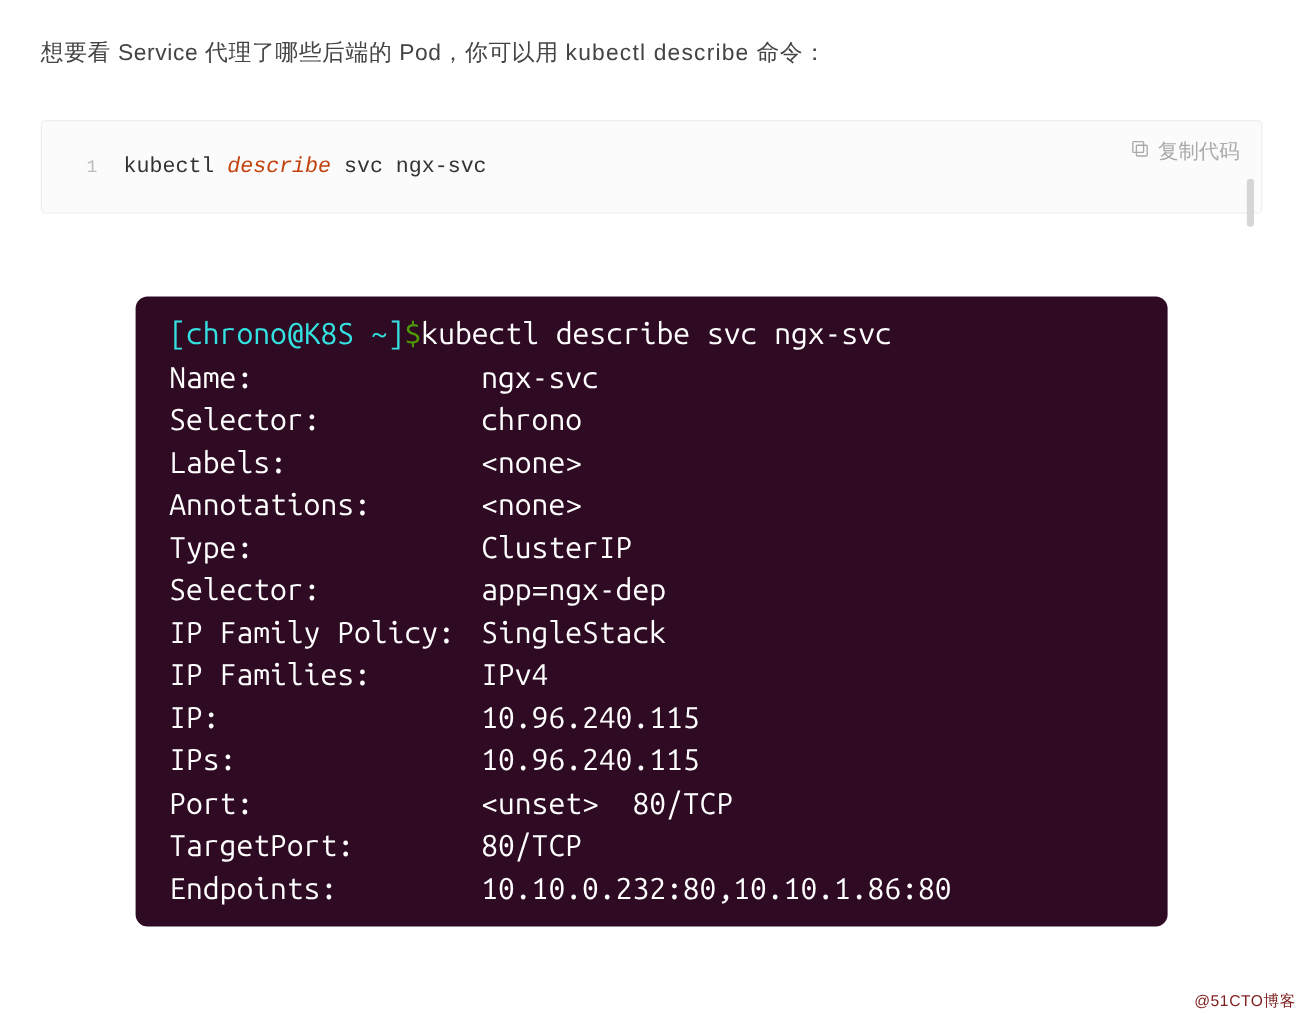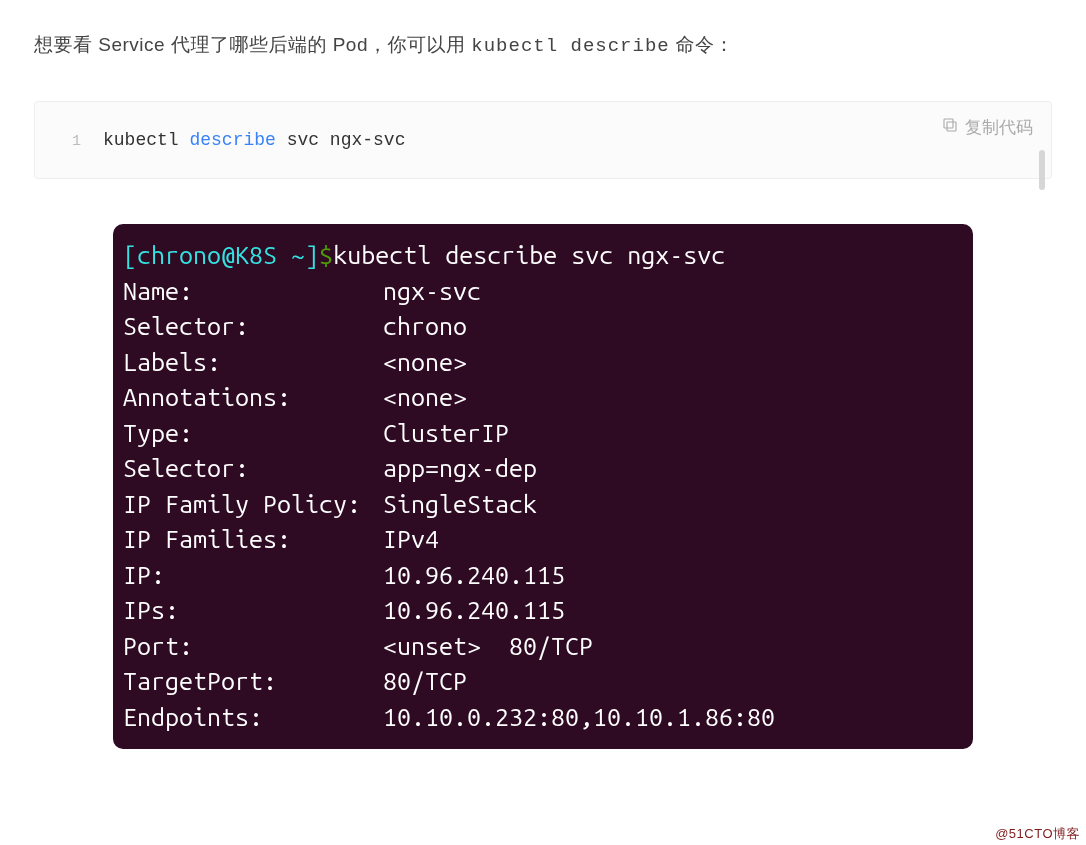--- a/index.html
+++ b/index.html
@@ -11,21 +11,21 @@
     width: 1086px;
   }
   .intro {
     font-size: 19px;
     color: #444;
     letter-spacing: 0.5px;
     line-height: 1.6;
     margin-bottom: 40px;
   }
   .intro .mono {
-    font-family: Liberation Mono, monospace;
+    font-family: Liberation Sans, sans-serif;
     letter-spacing: 1px;
   }
   .codeblock {
     position: relative;
     background: #fbfbfb;
     border: 1px solid #eee;
     border-radius: 4px;
     padding: 28px 18px 28px 18px;
     margin-bottom: 45px;
   }
@@ -37,21 +37,21 @@
   }
   .codeblock .lineno {
     width: 50px;
     text-align: right;
     color: #bbb;
     font-size: 15px;
     padding-right: 22px;
     user-select: none;
   }
   .codeblock .cmd { color: #333; }
-  .codeblock .kw  { color: #3b82f6; }
+  .codeblock .kw  { color: #c2410c; font-style: italic; }
   .copybtn {
     position: absolute;
     top: 14px;
     right: 18px;
     display: flex;
     align-items: center;
     gap: 6px;
     color: #aaa;
     font-size: 17px;
     cursor: pointer;
@@ -70,25 +70,26 @@
     border-radius: 3px;
   }
   .terminal-wrap {
     display: flex;
     justify-content: center;
   }
   .terminal {
     background: #2e0a23;
     color: #ffffff;
     border-radius: 10px;
-    padding: 14px 22px 14px 10px;
+    padding: 14px 22px 14px 28px;
     font-family: "Ubuntu Mono", "DejaVu Sans Mono", Consolas, monospace;
     font-size: 25px;
     line-height: 1.42;
     width: 860px;
+    margin-top: 24px;
   }
   .terminal .prompt-bracket { color: #34e2e2; }
   .terminal .prompt-at      { color: #34e2e2; }
   .terminal .prompt-host    { color: #34e2e2; }
   .terminal .prompt-path    { color: #34e2e2; }
   .terminal .prompt-dollar  { color: #4e9a06; }
   .terminal .row { white-space: pre; }
   .terminal .key { display: inline-block; min-width: 260px; }
   .watermark {
     position: fixed;

